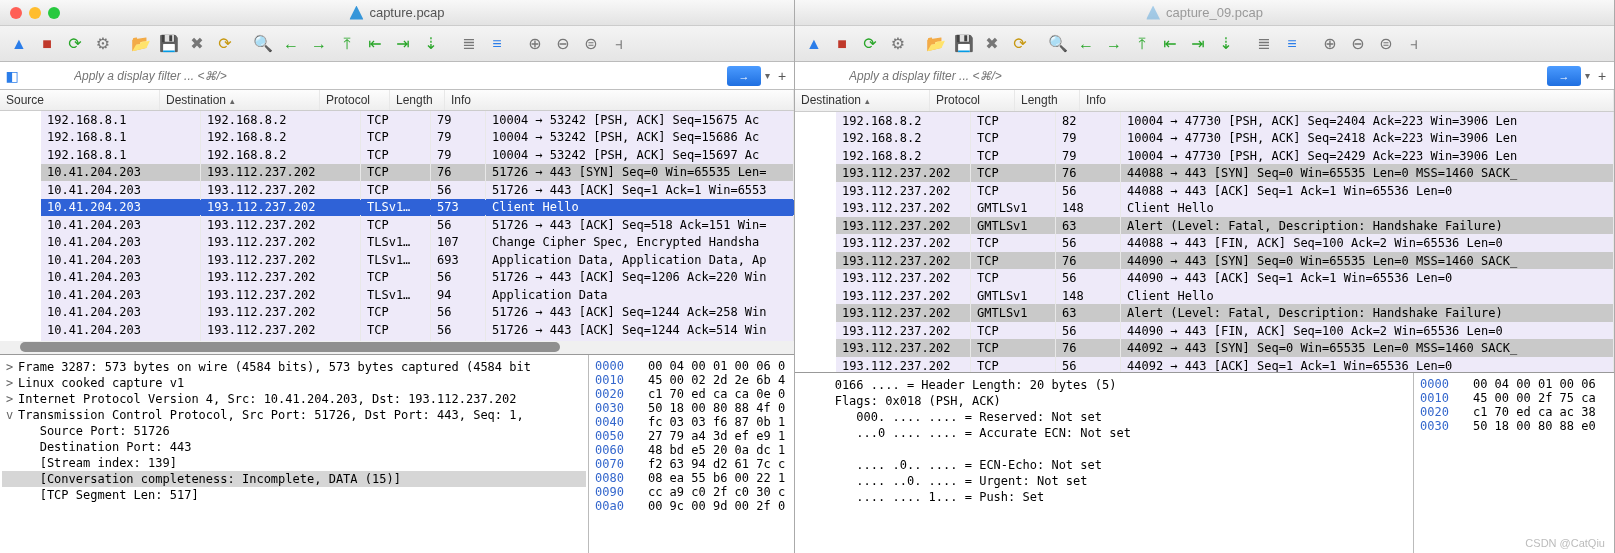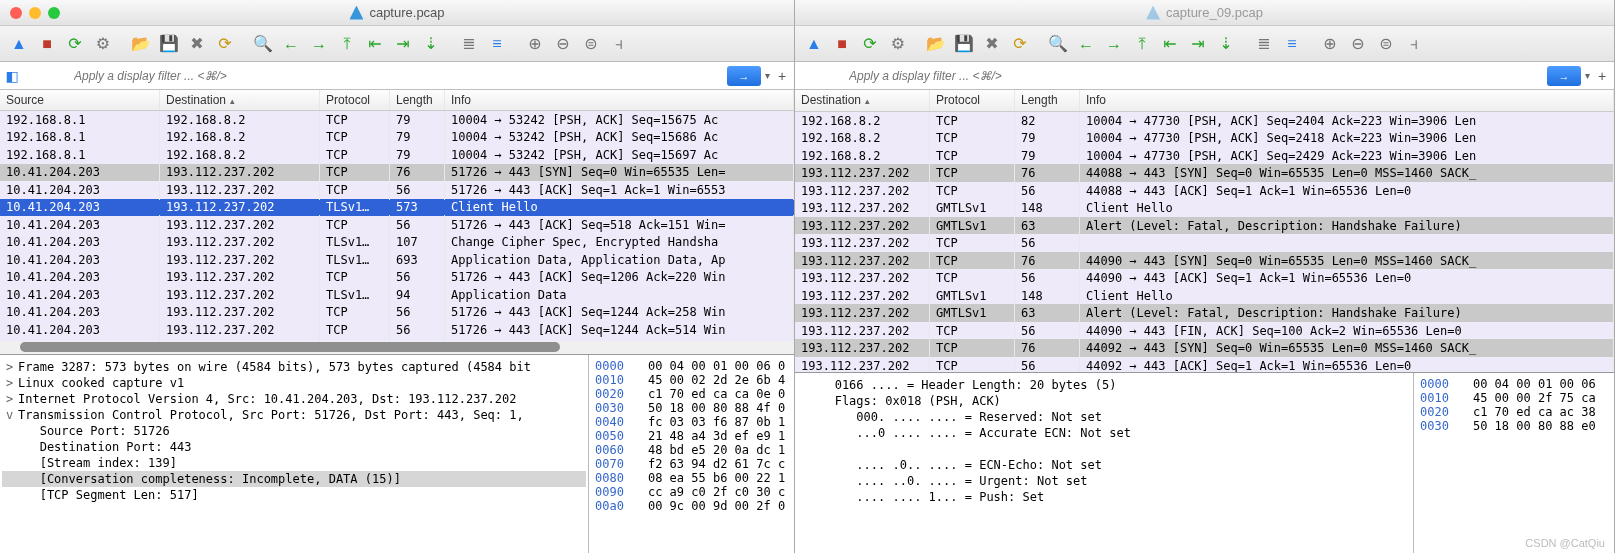--- a/index.html
+++ b/index.html
@@ -29,21 +29,21 @@
   .filter-input { flex:1; border:none; outline:none; font-size:12px; color:#888; font-style:italic; padding:3px 6px; background:#fff;margin-left:44px;}
   .bookmark { width:16px;height:16px; color:#2b7de9; font-size:14px; display:flex;align-items:center;justify-content:center;}
   .apply-btn { width:34px;height:20px; background:linear-gradient(#4b9bff,#1f6fe0); border-radius:3px; display:flex;align-items:center;justify-content:center; color:#fff; font-size:11px;}
   .plus-btn{width:16px;height:16px;display:flex;align-items:center;justify-content:center;color:#555;font-size:14px;}
   
   .plist { flex: 0 0 auto; min-height:100px; background:#fff; overflow:hidden; display:flex; flex-direction:column; border-bottom:1px solid #999;}
   .phead { height:22px; background:linear-gradient(#fdfdfd,#eee); display:flex; font-size:12px; color:#333; border-bottom:1px solid #ccc;}
   .phead .col, .prow .col { padding:3px 6px; overflow:hidden; white-space:nowrap; text-overflow:ellipsis; border-right:1px solid #e8e8e8;}
   .col.src{width:160px;} .col.dst{width:160px;} .col.proto{width:70px;} .col.len{width:55px; text-align:left;} .col.info{flex:1;}
   .pane.right .col.dst{width:135px;} .pane.right .col.proto{width:85px;} .pane.right .col.len{width:65px;}
-  .pbody{overflow-y:auto; font-family:Menlo,Monaco,monospace; font-size:12px;}
+  .pbody{overflow-y:auto; font-family:Menlo,Monaco,monospace; font-size:12px;padding-left:41px;}
   .prow{height:17.5px; display:flex; align-items:center; background:#fff;}
   .prow.lav{background:#eeeaf9;}
   .prow.gray{background:#c9c9c9;}
   .prow.sel{background:#2f62d7; color:#fff;}
   .prow.sel .col{border-right-color:transparent;}
   .hscroll{height:14px;background:#f0f0f0;display:flex;align-items:center;}
   .hscroll .thumb{height:10px;background:#8f8f8f;border-radius:5px;margin-left:20px;}
   
   .bottom{flex:1; display:flex; min-height:0;}
   .tree{flex:1; background:#fff; overflow:auto; font-family:Menlo,Monaco,monospace; font-size:12px; padding:4px 2px; border-right:1px solid #bbb;}
@@ -271,21 +271,21 @@
         <div class="line"><span class="exp"> </span><span>   [Stream index: 139]</span></div>
         <div class="line hl"><span class="exp"> </span><span>   [Conversation completeness: Incomplete, DATA (15)]</span></div>
         <div class="line"><span class="exp"> </span><span>   [TCP Segment Len: 517]</span></div>
       </div>
     <div class="hex" id="hex-left">
         <div class="hl"><span class="off">0000</span><span>00 04 00 01 00 06 0</span></div>
         <div class="hl"><span class="off">0010</span><span>45 00 02 2d 2e 6b 4</span></div>
         <div class="hl"><span class="off">0020</span><span>c1 70 ed ca ca 0e 0</span></div>
         <div class="hl"><span class="off">0030</span><span>50 18 00 80 88 4f 0</span></div>
         <div class="hl"><span class="off">0040</span><span>fc 03 03 f6 87 0b 1</span></div>
-        <div class="hl"><span class="off">0050</span><span>21 48 a4 3d ef e9 1</span></div>
+        <div class="hl"><span class="off">0050</span><span>27 79 a4 3d ef e9 1</span></div>
         <div class="hl"><span class="off">0060</span><span>48 bd e5 20 0a dc 1</span></div>
         <div class="hl"><span class="off">0070</span><span>f2 63 94 d2 61 7c c</span></div>
         <div class="hl"><span class="off">0080</span><span>08 ea 55 b6 00 22 1</span></div>
         <div class="hl"><span class="off">0090</span><span>cc a9 c0 2f c0 30 c</span></div>
         <div class="hl"><span class="off">00a0</span><span>00 9c 00 9d 00 2f 0</span></div>
       </div>
   </div>
 </div>
 
 <div class="pane right">
@@ -417,20 +417,21 @@
         <div class="prow gray">
           <div class="col dst">193.112.237.202</div>
           <div class="col proto">GMTLSv1</div>
           <div class="col len">63</div>
           <div class="col info">Alert (Level: Fatal, Description: Handshake Failure)</div>
         </div>
         <div class="prow lav">
           <div class="col dst">193.112.237.202</div>
           <div class="col proto">TCP</div>
           <div class="col len">56</div>
+          <div class="col info">44088 → 443 [FIN, ACK] Seq=100 Ack=2 Win=65536 Len=0</div>
         </div>
         <div class="prow gray">
           <div class="col dst">193.112.237.202</div>
           <div class="col proto">TCP</div>
           <div class="col len">76</div>
           <div class="col info">44090 → 443 [SYN] Seq=0 Win=65535 Len=0 MSS=1460 SACK_</div>
         </div>
         <div class="prow lav">
           <div class="col dst">193.112.237.202</div>
           <div class="col proto">TCP</div>

